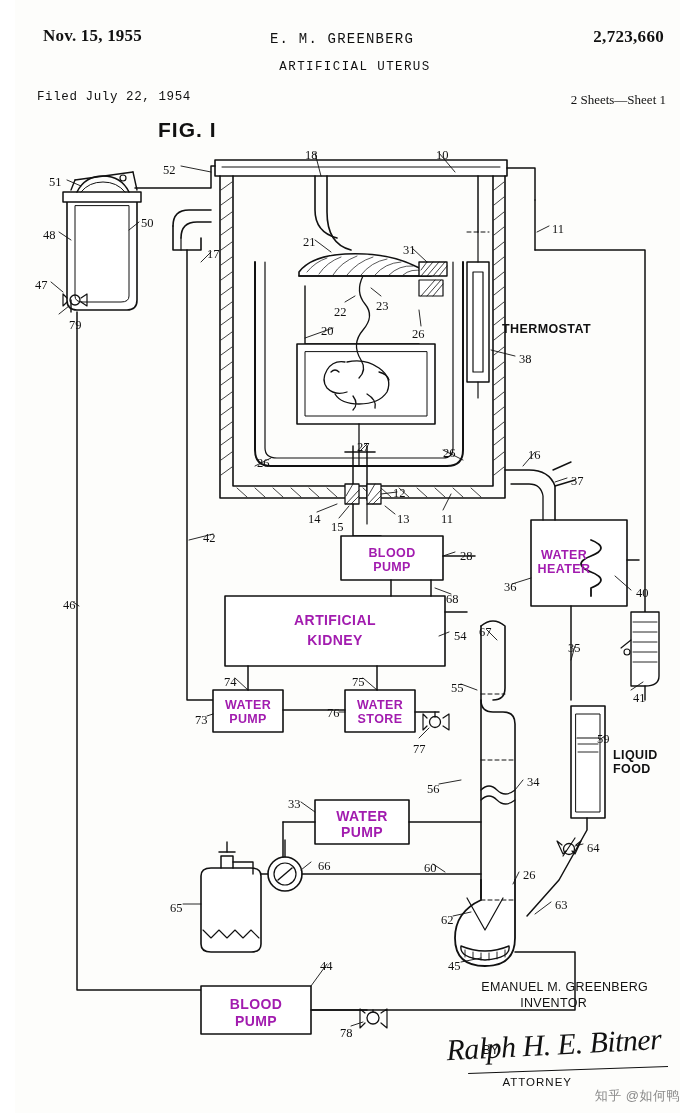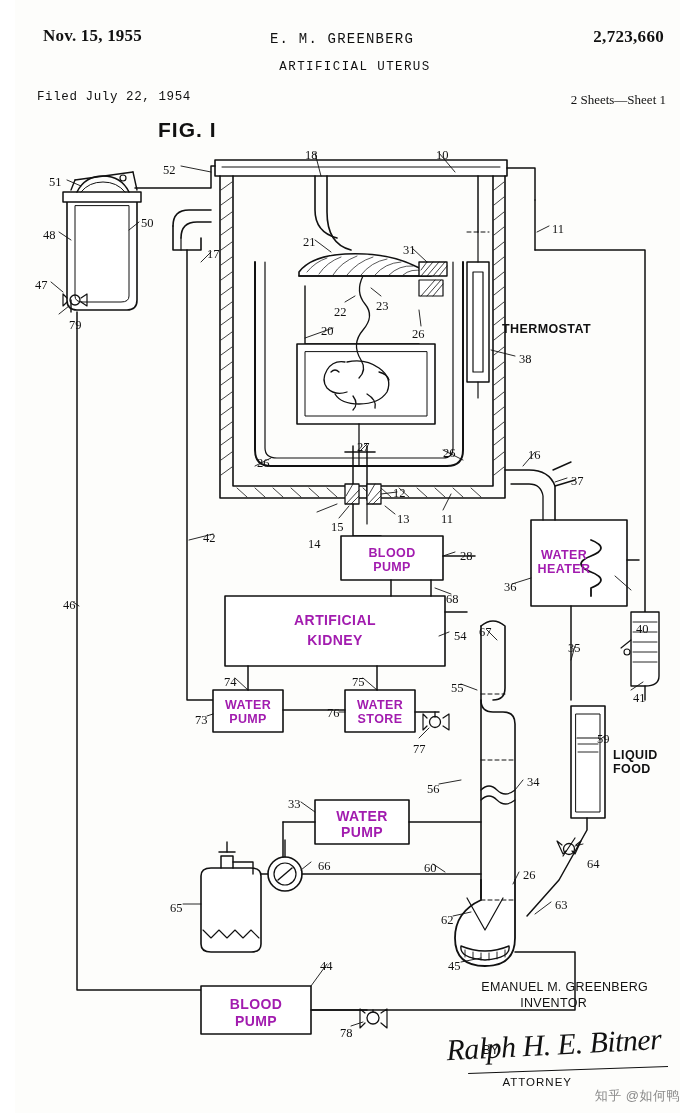--- a/index.html
+++ b/index.html
@@ -549,46 +549,46 @@
       <div class="lbl" style="left: 319px; top: 305px;">22</div>
       <div class="lbl" style="left: 361px; top: 299px;">23</div>
       <div class="lbl" style="left: 306px; top: 324px;">20</div>
       <div class="lbl" style="left: 397px; top: 327px;">26</div>
       <div class="lbl" style="left: 504px; top: 352px;">38</div>
       <div class="lbl" style="left: 242px; top: 456px;">26</div>
       <div class="lbl" style="left: 342px; top: 440px;">27</div>
       <div class="lbl" style="left: 428px; top: 446px;">26</div>
       <div class="lbl" style="left: 513px; top: 448px;">16</div>
       <div class="lbl" style="left: 556px; top: 474px;">37</div>
-      <div class="lbl" style="left: 293px; top: 512px; margin-top: 25px;">14</div>
+      <div class="lbl" style="left: 293px; top: 512px;">14</div>
       <div class="lbl" style="left: 316px; top: 520px;">15</div>
       <div class="lbl" style="left: 382px; top: 512px;">13</div>
       <div class="lbl" style="left: 378px; top: 486px;">12</div>
       <div class="lbl" style="left: 426px; top: 512px;">11</div>
       <div class="lbl" style="left: 188px; top: 531px;">42</div>
       <div class="lbl" style="left: 445px; top: 549px;">28</div>
       <div class="lbl" style="left: 489px; top: 580px;">36</div>
-      <div class="lbl" style="left: 621px; top: 586px; margin-top: 36px;">40</div>
+      <div class="lbl" style="left: 621px; top: 586px;">40</div>
       <div class="lbl" style="left: 48px; top: 598px;">46</div>
       <div class="lbl" style="left: 431px; top: 592px;">68</div>
       <div class="lbl" style="left: 439px; top: 629px;">54</div>
       <div class="lbl" style="left: 464px; top: 625px;">67</div>
       <div class="lbl" style="left: 553px; top: 641px;">35</div>
       <div class="lbl" style="left: 618px; top: 691px;">41</div>
       <div class="lbl" style="left: 209px; top: 675px;">74</div>
       <div class="lbl" style="left: 337px; top: 675px;">75</div>
       <div class="lbl" style="left: 436px; top: 681px;">55</div>
       <div class="lbl" style="left: 180px; top: 713px;">73</div>
       <div class="lbl" style="left: 312px; top: 706px;">76</div>
       <div class="lbl" style="left: 398px; top: 742px;">77</div>
       <div class="lbl" style="left: 582px; top: 732px;">59</div>
       <div class="lbl" style="left: 412px; top: 782px;">56</div>
       <div class="lbl" style="left: 512px; top: 775px;">34</div>
       <div class="lbl" style="left: 273px; top: 797px;">33</div>
-      <div class="lbl" style="left: 572px; top: 841px; margin-top: 16px;">64</div>
+      <div class="lbl" style="left: 572px; top: 841px;">64</div>
       <div class="lbl" style="left: 303px; top: 859px;">66</div>
       <div class="lbl" style="left: 409px; top: 861px;">60</div>
       <div class="lbl" style="left: 508px; top: 868px;">26</div>
       <div class="lbl" style="left: 155px; top: 901px;">65</div>
       <div class="lbl" style="left: 540px; top: 898px; text-align: right;">63</div>
       <div class="lbl" style="left: 426px; top: 913px;">62</div>
       <div class="lbl" style="left: 433px; top: 959px;">45</div>
       <div class="lbl" style="left: 305px; top: 959px;">44</div>
       <div class="lbl" style="left: 325px; top: 1026px;">78</div>
     </div>

